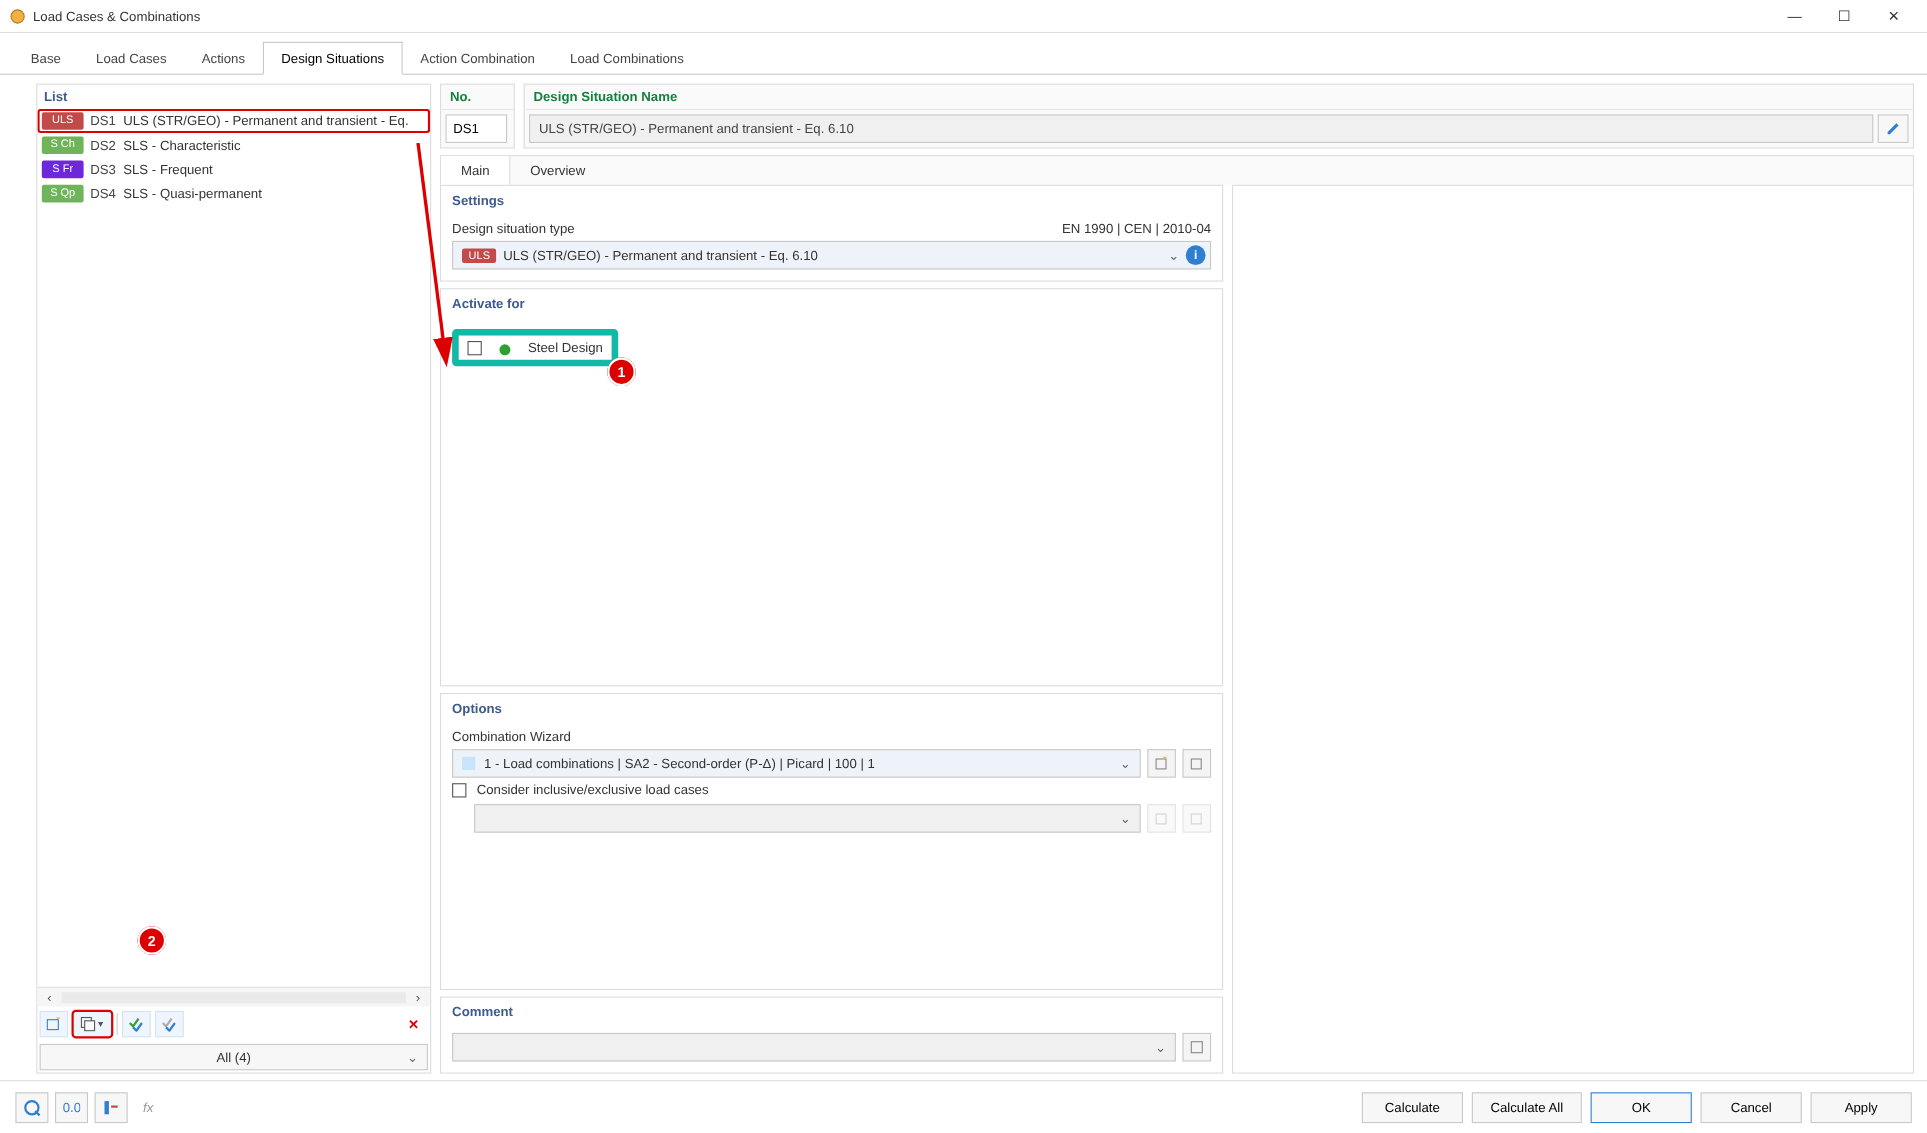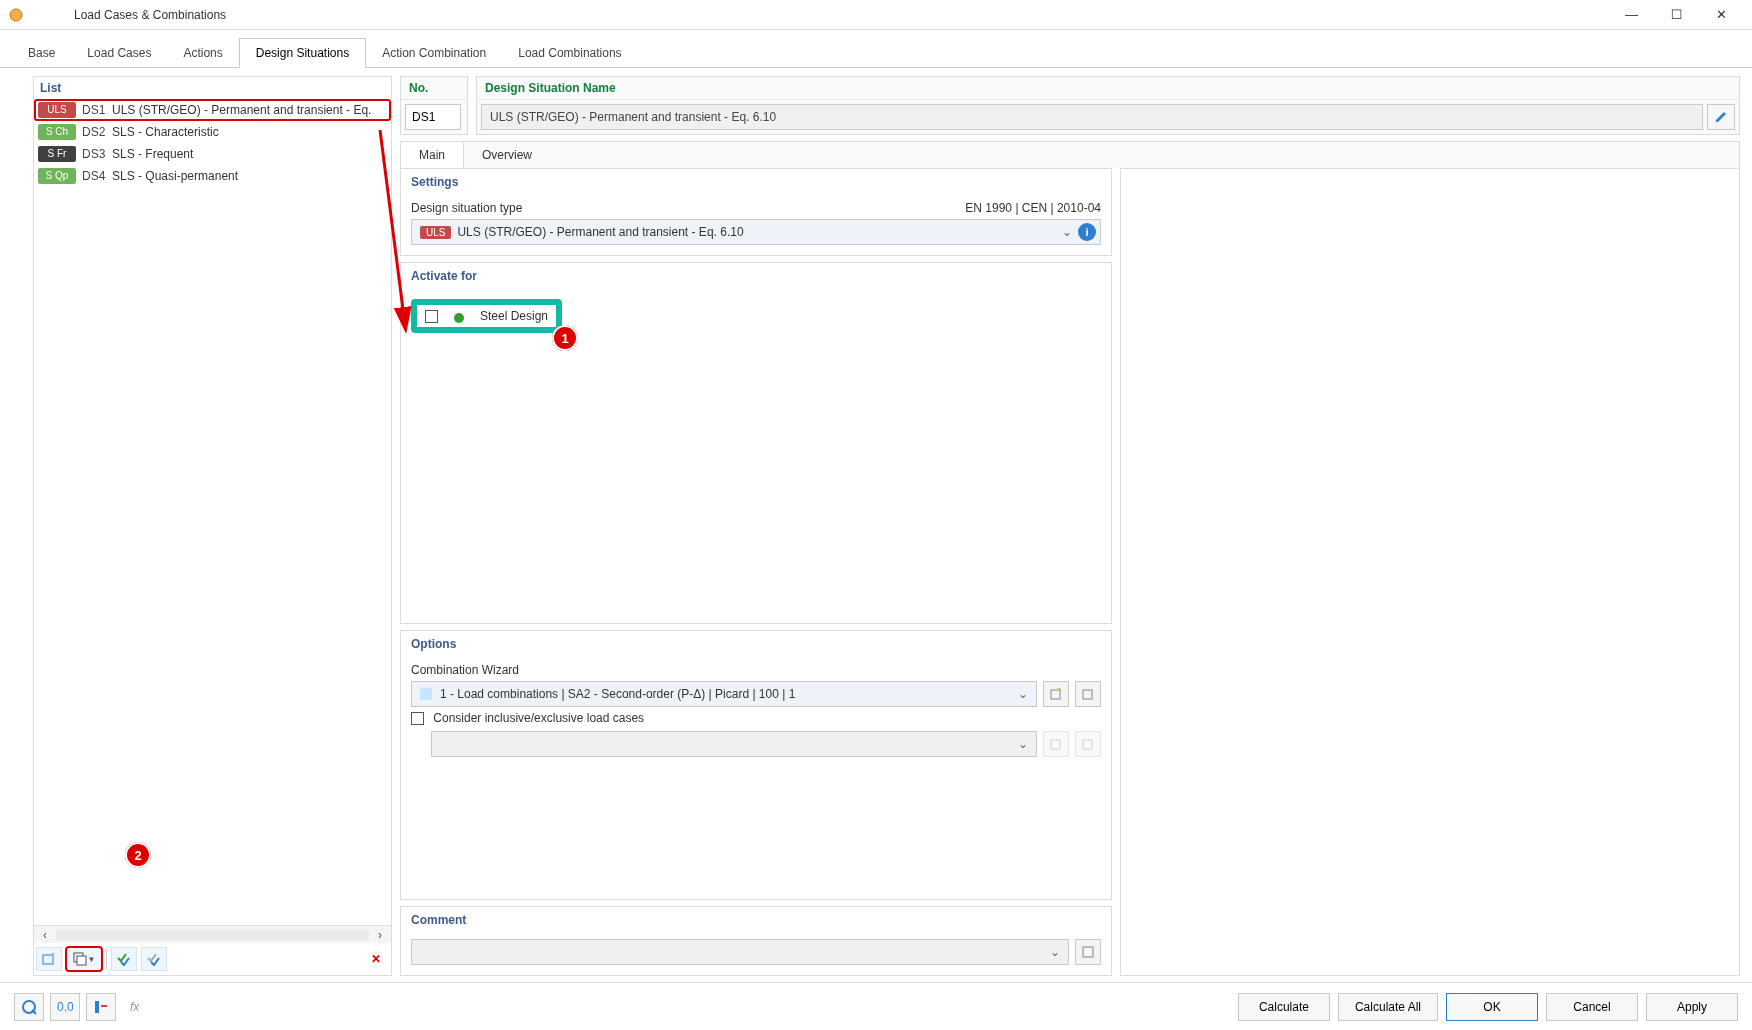--- a/index.html
+++ b/index.html
@@ -1,19 +1,19 @@
 <!DOCTYPE html>
 <html><head>
 <meta charset="utf-8">
 <style>
 * { box-sizing: border-box; margin: 0; padding: 0; font-family: "Segoe UI", Tahoma, sans-serif; font-size: 12px; }
 body { background: #fff; color: #333; width: 1752px; height: 1030px; overflow: hidden; position: relative; }
 
 
-.titlebar { height: 30px; border-bottom: 1px solid #ddd; display: flex; align-items: center; padding: 0 8px; gap: 44px; }
+.titlebar { height: 30px; border-bottom: 1px solid #ddd; display: flex; align-items: center; padding: 0 8px; }
 .titlebar .app-icon { width: 16px; height: 16px; margin-right: 6px; }
 .titlebar .title { flex: 1; font-size: 12px; }
 .win-controls { display: flex; }
 .win-btn { width: 45px; height: 28px; text-align: center; line-height: 28px; font-size: 13px; font-family: "Segoe UI Symbol", sans-serif; }
 
 
 .tab-strip { height: 32px; display: flex; align-items: flex-end; padding: 0 12px; border-bottom: 1px solid #c8c8c8; margin-top: 6px; }
 .tab { padding: 7px 16px; color: #444; cursor: pointer; }
 .tab.active { background: #fff; border: 1px solid #c8c8c8; border-bottom: 1px solid #fff; margin-bottom: -1px; color: #000; }
 
@@ -146,21 +146,21 @@
           <span class="code">DS1</span>
           <span class="txt">ULS (STR/GEO) - Permanent and transient - Eq.</span>
           <span class="redbox"></span>
         </div>
         <div class="list-row">
           <span class="tag" style="background:#6fb35a">S Ch</span>
           <span class="code">DS2</span>
           <span class="txt">SLS - Characteristic</span>
         </div>
         <div class="list-row">
-          <span class="tag" style="background:#404040">S Fr</span>
+          <span class="tag" style="background:#6d28d9">S Fr</span>
           <span class="code">DS3</span>
           <span class="txt">SLS - Frequent</span>
         </div>
         <div class="list-row">
           <span class="tag" style="background:#6fb35a">S Qp</span>
           <span class="code">DS4</span>
           <span class="txt">SLS - Quasi-permanent</span>
         </div>
       </div>
       <div class="list-scroll">
@@ -189,20 +189,25 @@
               <path d="M4 10 L7 13 L12 6" stroke="#2f7fd1" fill="none" stroke-width="2"></path>
             </svg>
         </div>
         <div class="tb-btn">
           <svg width="14" height="14">
               <path d="M1 6 L4 9 L9 2" stroke="#aaa" fill="none" stroke-width="2"></path>
               <path d="M4 10 L7 13 L12 6" stroke="#2f7fd1" fill="none" stroke-width="2"></path>
             </svg>
         </div>
         <div class="tb-btn danger">✕</div>
+      </div>
+      <div class="list-filter">
+        <div class="sel">
+          <span>All (4)</span>
+        </div>
       </div>
     </div>
   </div>
 
   <div class="col-main">
     <div class="top-row">
       <div class="top-box no-box">
         <div class="hdr">No.</div>
         <div class="body">
             <input value="DS1" style="">

